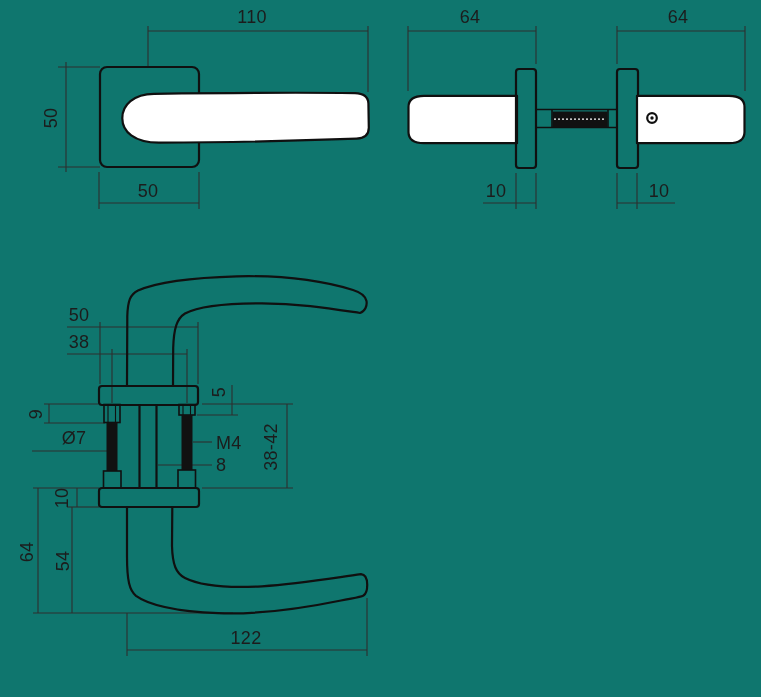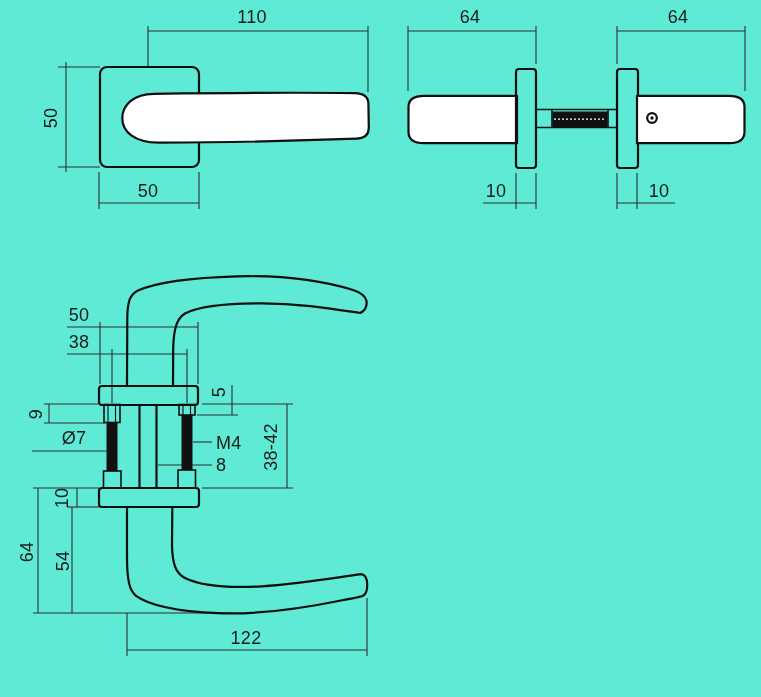--- a/index.html
+++ b/index.html
@@ -1,16 +1,16 @@
 <!DOCTYPE html>
 <html><head>
 <meta charset="utf-8">
 <style>
   html,body{margin:0;padding:0;background:#ffffff;}
-  .canvas{position:relative;width:761px;height:697px;background:#5eead4;overflow:hidden;
+  .canvas{position:relative;width:761px;height:697px;background:#0f766e;overflow:hidden;
           font-family:"Liberation Sans", sans-serif;text-decoration:underline;}
   svg text{font-family:"Liberation Sans", sans-serif;font-size:18px;fill:#1c1c1c;letter-spacing:.3px;}
   .dim{stroke:#2f2f2f;stroke-width:1.1;fill:none;}
   .obj{stroke:#101010;stroke-width:2.2;fill:none;stroke-linecap:round;stroke-linejoin:round;}
   .obj-fill{stroke:#101010;stroke-width:2.2;fill:#ffffff;stroke-linejoin:round;}
   .thin{stroke:#101010;stroke-width:1.6;fill:none;}
   .hair{stroke:#101010;stroke-width:1.1;fill:none;}
   .blk{fill:#111111;stroke:none;}
 </style>
 </head>

